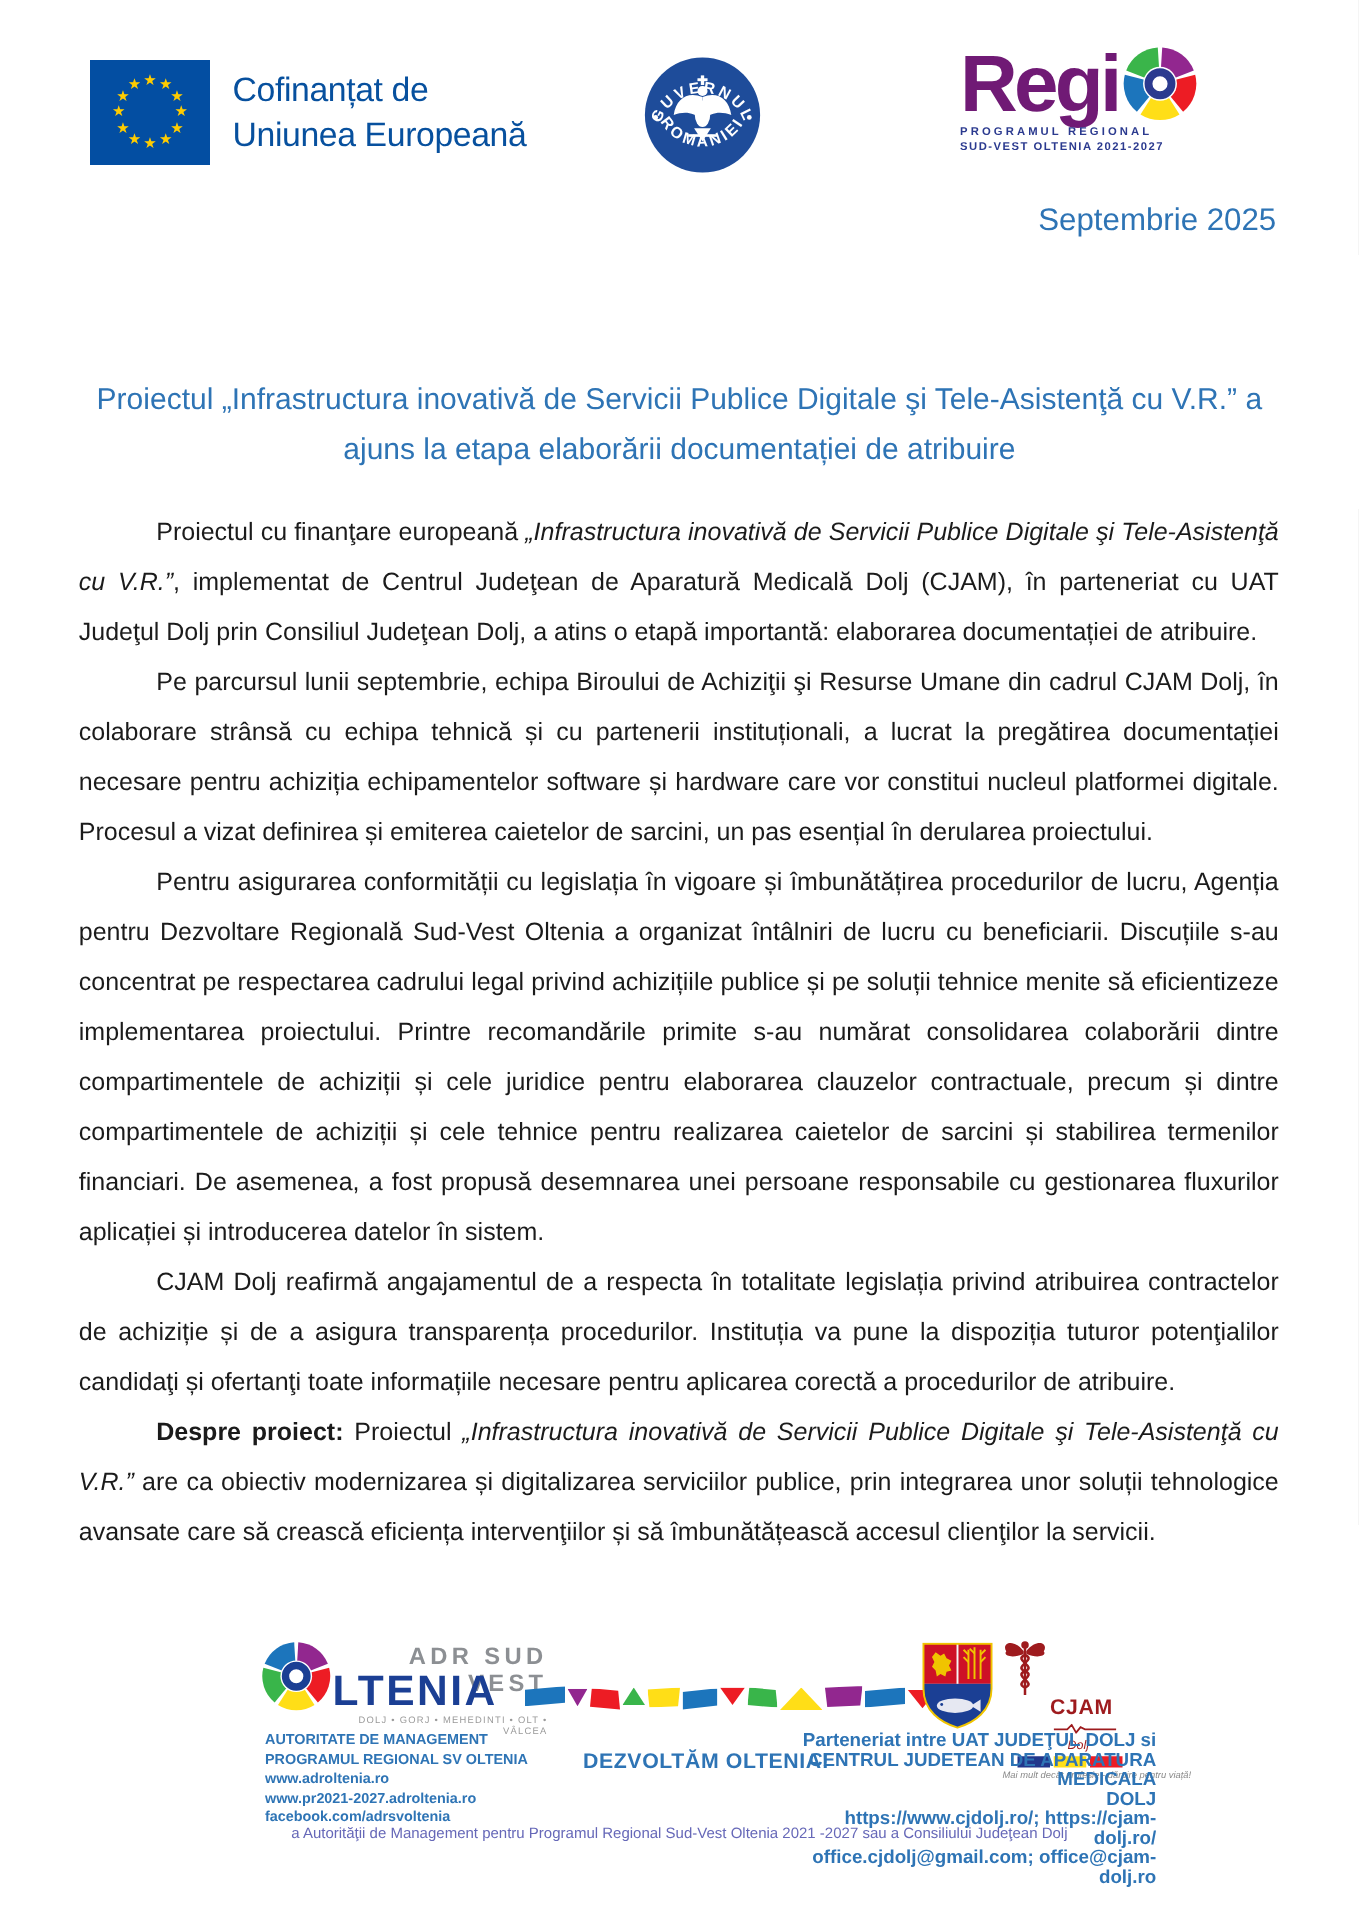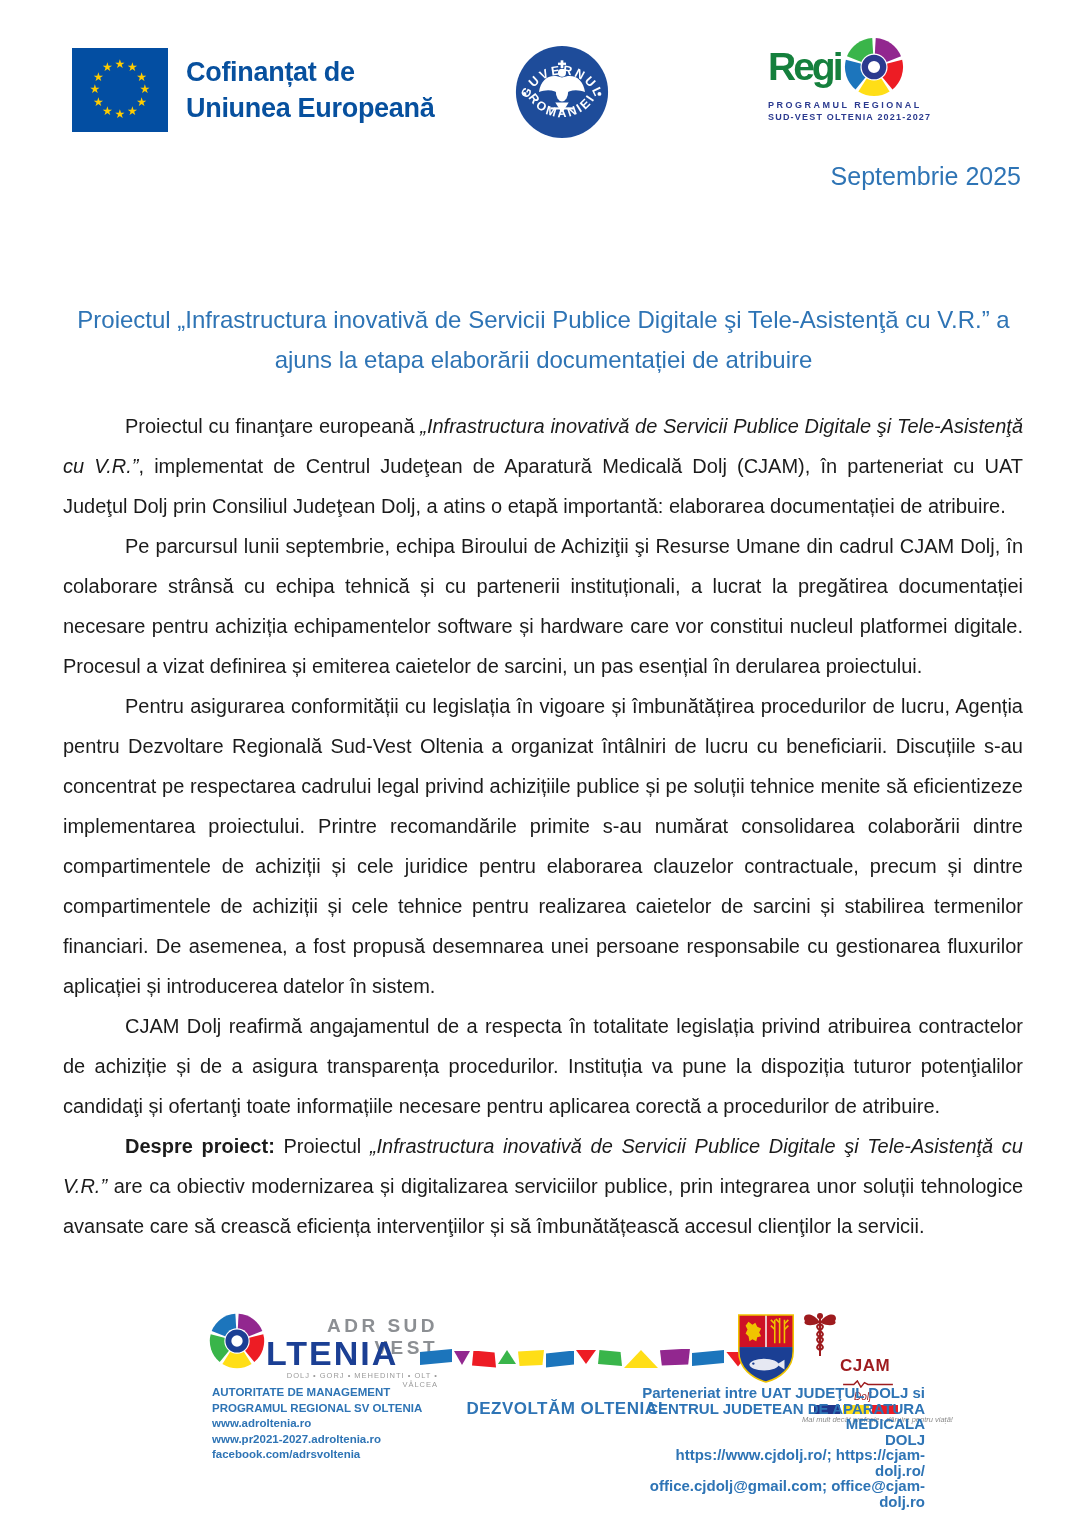--- a/index.html
+++ b/index.html
@@ -4,26 +4,26 @@
 <style>
   html,body{margin:0;padding:0;background:#e8e8e8;}
   .page{
     position:relative; width:1087px; height:1536px; margin:0 auto;
     background:#ffffff; overflow:hidden;
     font-family:"Liberation Sans","DejaVu Sans",sans-serif;
   }
   
   .eu-flag{position:absolute; left:72px; top:48px; width:96px; height:84px; background:#034EA2;}
   .eu-flag .star{position:absolute; color:#FFCC00; font-size:12px; transform:translate(-50%,-50%); line-height:1;}
-  .eu-caption{position:absolute; left:186px; top:54px; font-size:27px; font-weight:bold;
+  .eu-caption{position:absolute; left:186px; top:54px; font-size:27px; font-weight:normal;
     color:#07509E; line-height:36px; letter-spacing:-0.3px;}
   .gov-seal{position:absolute; left:514px; top:44px; width:96px; height:96px;}
   .regio{position:absolute; left:768px; top:36px; width:220px;}
   .regio-row{display:flex; align-items:center;}
-  .regio-word{font-size:39px; font-weight:800; color:#15803d; letter-spacing:-3px; line-height:58px;}
+  .regio-word{font-size:64px; font-weight:800; color:#701a75; letter-spacing:-3px; line-height:58px;}
   .regio-wheel{width:62px; height:62px; margin-left:2px;}
   .regio-sub1{font-size:9px; font-weight:bold; color:#2B3A8F; letter-spacing:2.5px; margin-top:2px;}
   .regio-sub2{font-size:9px; font-weight:bold; color:#2B3A8F; letter-spacing:1.2px; margin-top:2px;}
   .date-line{position:absolute; right:66px; top:162px; font-size:25px; color:#2E74B5;}
   
   .doc-title{position:absolute; left:0; right:0; top:232px; text-align:center;
     font-size:33px; font-weight:bold; color:#21428C; letter-spacing:-0.3px;}
   .doc-subtitle{position:absolute; left:70px; right:70px; top:300px; text-align:center;
     font-size:24px; color:#2E74B5; line-height:40px;}
   
@@ -242,15 +242,16 @@
 
   <div class="partner">
     <div>Parteneriat intre UAT JUDEŢUL DOLJ si</div>
     <div>CENTRUL JUDETEAN DE APARATURA MEDICALA</div>
     <div>DOLJ</div>
     <div>https://www.cjdolj.ro/; https://cjam-dolj.ro/</div>
     <div>office.cjdolj@gmail.com; office@cjam-dolj.ro</div>
   </div>
 
   <div class="disclaimer">
+    <div>a Autorităţii de Management pentru Programul Regional Sud-Vest Oltenia 2021 -2027 sau a Consiliului Judeţean Dolj</div>
   </div>
 
 </div>
 
 </body></html>

